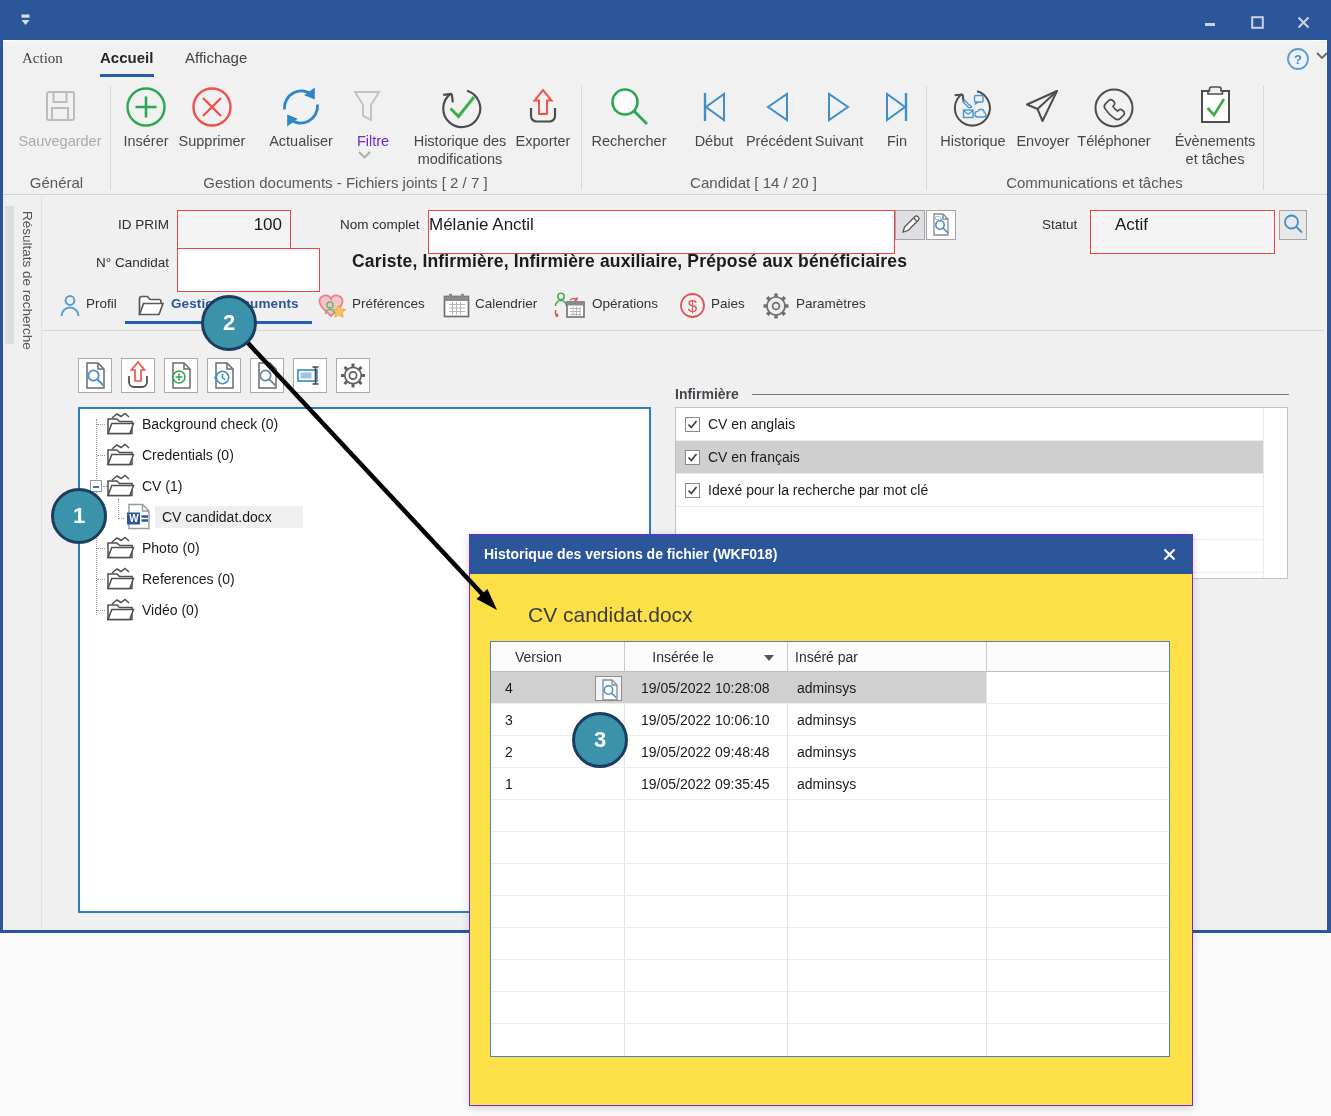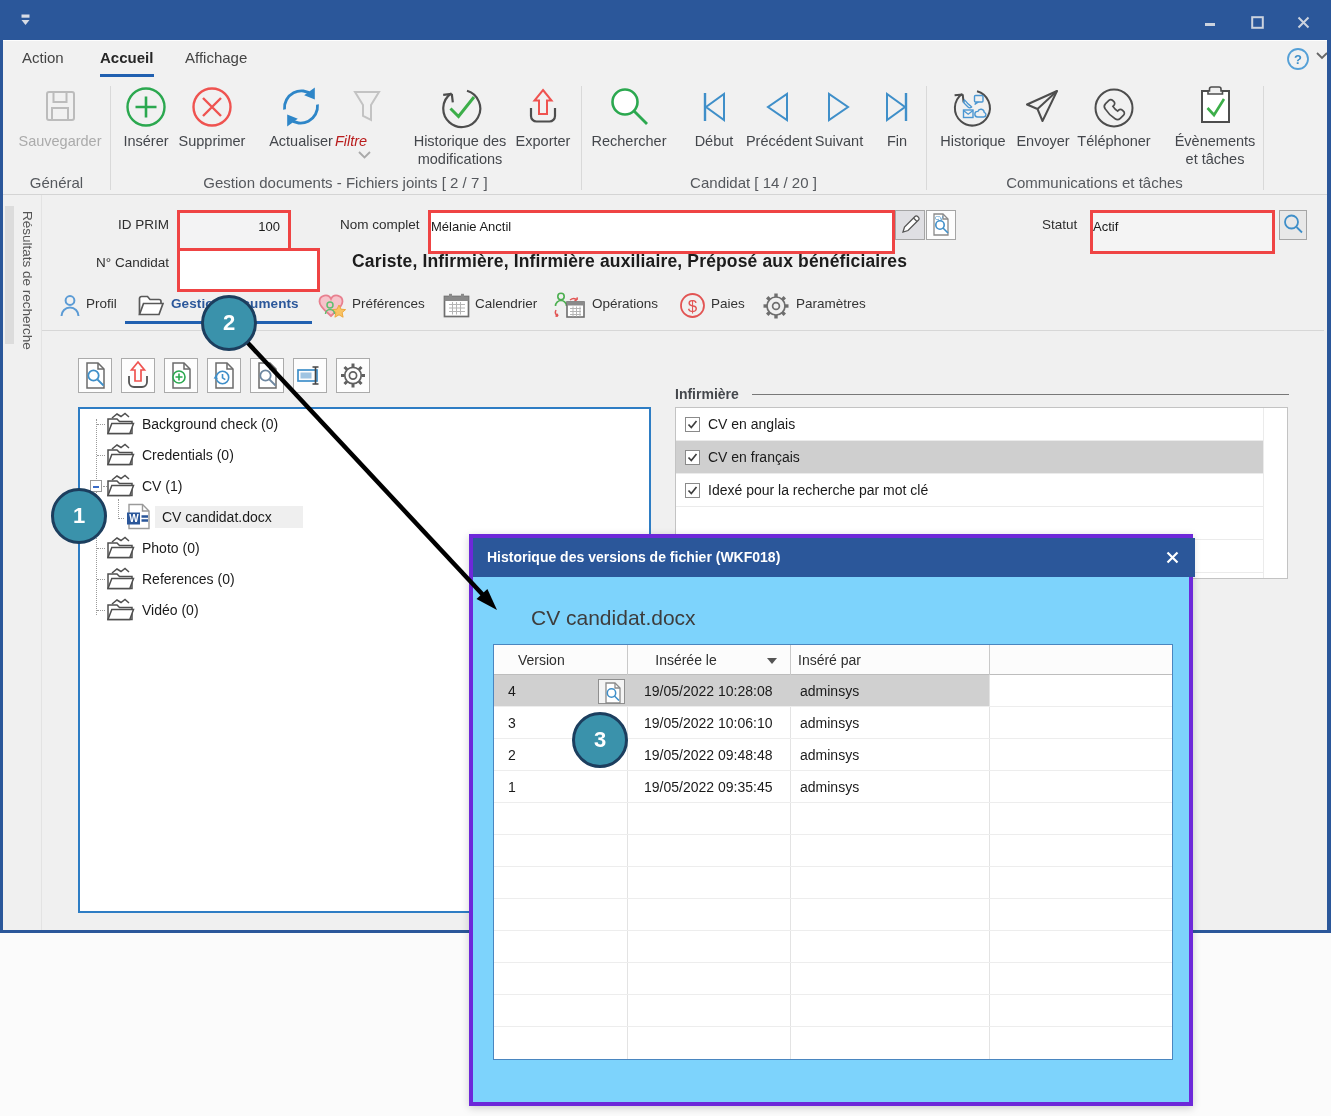--- a/index.html
+++ b/index.html
@@ -14,37 +14,37 @@
 #tabstrip { position:absolute; left:3px; top:40px; width:1324px; height:40px; background:#f1f1f1; border-top:1px solid #fdfdfd; }
 .rtab { position:absolute; top:0; height:34px; line-height:34px; font-size:15px; color:#444; }
 
 #ribbon { position:absolute; left:3px; top:80px; width:1324px; height:115px; background:#f1f1f1; border-bottom:1px solid #d4d4d4; }
 .rgsep { position:absolute; top:6px; height:104px; width:1px; background:#d9d9d9; }
 .rlabel { position:absolute; font-size:14.5px; color:#44474c; text-align:center; line-height:17.5px; }
 .rcap { position:absolute; top:91px; height:26px; line-height:24px; font-size:15px; color:#55585d; text-align:center; }
 
 #form { position:absolute; left:0px; top:195px; width:1327px; height:136px; background:#f0f0f0; }
 .flabel { position:absolute; font-size:13.5px; color:#2e2e2e; height:30px; line-height:30px; }
-.tbox { position:absolute; height:44px; background:#fff; border:3px solid #ef4444; font-size:13px; color:#1a1a1a; line-height:28px; }
+.tbox { position:absolute; height:44px; background:#fff; border:1px solid #ef4444; font-size:17px; color:#1a1a1a; line-height:28px; }
 .sidebtn { position:absolute; width:30px; height:30px; background:#fdfdfd; border:1px solid #a5a5a5; }
 
 .ptab { position:absolute; top:96px; height:25px; font-size:13.5px; color:#333; line-height:25px; }
 
 #content { position:absolute; left:0px; top:331px; width:1327px; height:599px; background:#f0f0f0; }
 .toolbtn { position:absolute; top:27px; width:34px; height:35px; background:#fdfdfd; border:1px solid #ababab; }
 #treebox { position:absolute; left:78px; top:76px; width:573px; height:506px; background:#fff; border:2px solid #2e7dc4; }
 .trow { position:absolute; left:62px; font-size:14px; color:#1a1a1a; height:22px; line-height:22px; }
 #props-title { position:absolute; left:675px; top:55px; font-size:14px; font-weight:bold; color:#44474c; }
 #props-line { position:absolute; left:752px; top:63px; width:537px; height:1px; background:#787878; }
 #propsbox { position:absolute; left:675px; top:76px; width:613px; height:172px; background:#fff; border:1px solid #c3c3c3; }
 .prow { position:absolute; left:0; width:587px; height:33px; border-bottom:1px solid #ebebeb; }
 .prow .lbl { position:absolute; left:32px; top:0; height:33px; line-height:33px; font-size:14px; color:#1a1a1a; }
 .cb { position:absolute; left:9px; top:9px; width:15px; height:15px; background:#fff; border:1px solid #8a8a8a; }
 
-#dialog { position:absolute; left:469px; top:534px; width:724px; height:572px; background:#7dd3fc; border:4px solid #6d28d9; box-shadow:0 2px 8px rgba(0,0,0,0.18); }
+#dialog { position:absolute; left:469px; top:534px; width:724px; height:572px; background:#fde047; border:1px solid #6d28d9; box-shadow:0 2px 8px rgba(0,0,0,0.18); }
 #dlg-title { position:absolute; left:0; top:0; width:722px; height:39px; background:#2b579a; }
 #dlg-title .t { position:absolute; left:14px; top:0; height:39px; line-height:39px; color:#fff; font-size:14px; font-weight:bold; }
 #dlg-name { position:absolute; left:58px; top:68px; font-size:21px; color:#3d3d3d; }
 #dlg-table { position:absolute; left:20px; top:106px; width:680px; height:416px; background:#fff; border:1px solid #4a86c0; }
 .dcol { position:absolute; top:0; bottom:0; width:1px; background:#e3e3e3; }
 .dhead { position:absolute; left:0; top:0; width:678px; height:30px; background:#fcfcfc; border-bottom:1px solid #bdbdbd; }
 .dhead .hl { position:absolute; top:0; height:30px; line-height:30px; font-size:14px; color:#2e2e2e; }
 .drow { position:absolute; left:0; width:678px; height:32px; border-bottom:1px solid #ededed; font-size:14px; color:#1a1a1a; }
 
 .callout { position:absolute; width:56px; height:56px; border-radius:50%; background:#3a92ab; border:3px solid #1c3e5e; color:#fff; font-size:22px; font-weight:bold; text-align:center; line-height:50px; z-index:51; }
@@ -62,21 +62,21 @@
       </svg>
       <div class="abs" style="left:1205px; top:23px; width:10px; height:3px; background:#ccd3de;"></div>
       <svg class="abs" style="left:1251px; top:16px;" width="13" height="13" viewBox="0 0 13 13">
         <rect x="1.2" y="1.2" width="10.6" height="10.6" fill="none" stroke="#ccd3de" stroke-width="2"></rect>
       </svg>
       <svg class="abs" style="left:1297px; top:16px;" width="13" height="13" viewBox="0 0 13 13">
         <path d="M1.5 1.5 L11.5 11.5 M11.5 1.5 L1.5 11.5" stroke="#ccd3de" stroke-width="2"></path>
       </svg>
     </div>
     <div id="tabstrip">
-      <div class="rtab" style="left:19px;">Action</div>
+      <div class="rtab" style="left:19px;font-family:Liberation Serif, serif;">Action</div>
       <div class="rtab" style="left:97px; font-weight:bold; color:#262626;">Accueil</div>
       <div class="rtab" style="left:182px;">Affichage</div>
       <div class="abs" style="left:97px; top:33px; width:54px; height:3px; background:#2160b0;"></div>
     </div>
     <div id="ribbon">
       <div class="rgsep" style="left:107px;"></div>
       <div class="rgsep" style="left:578px;"></div>
       <div class="rgsep" style="left:923px;"></div>
       <div class="rgsep" style="left:1260px;"></div>
       <div class="rcap" style="left:0px; width:107px;">Général</div>
@@ -107,21 +107,21 @@
         <path d="M5.5 24.5 A 17 17 0 0 1 33.5 10" fill="none" stroke="#2e86c8" stroke-width="2.8"></path>
         <path d="M35.8 2.5 L35.8 14.5 L25.2 10.2 Z" fill="#2e86c8"></path>
         <path d="M38.5 19.5 A 17 17 0 0 1 10.5 34" fill="none" stroke="#2e86c8" stroke-width="2.8"></path>
         <path d="M8.2 41.5 L8.2 29.5 L18.8 33.8 Z" fill="#2e86c8"></path>
       </svg>
       <div class="rlabel" style="left:258px; top:53px; width:80px;">Actualiser</div>
 
       <svg class="abs" style="left:345px; top:7px;" width="38" height="38" viewBox="0 0 38 38">
         <path d="M7 5 H31 L23 18 V33 L15 29 V18 Z" fill="none" stroke="#c3c3c3" stroke-width="2"></path>
       </svg>
-      <div class="rlabel" style="left:318px; top:53px; width:60px; color:#b91c1c;font-style:italic;">Filtre</div>
+      <div class="rlabel" style="left:340px; top:53px; width:60px; color:#6d28d9;">Filtre</div>
       <svg class="abs" style="left:355px; top:71px;" width="13" height="8" viewBox="0 0 13 8">
         <path d="M1 1 L6.5 6.5 L12 1" fill="none" stroke="#a9a9a9" stroke-width="1.8"></path>
       </svg>
 
       <svg class="abs" style="left:436px; top:6px;" width="44" height="44" viewBox="0 0 44 44">
         <path d="M12 7.5 A 18.5 18.5 0 1 0 28 4.8" fill="none" stroke="#4d4d4d" stroke-width="2.2"></path>
         <path d="M12.8 7.9 L4.2 8.8 M12.8 7.9 L13.8 16.4" fill="none" stroke="#4d4d4d" stroke-width="2.2"></path>
         <path d="M11.5 22.5 L19.5 30.5 L35 11" fill="none" stroke="#3cae49" stroke-width="3"></path>
       </svg>
       <div class="rlabel" style="left:397px; top:53px; width:120px;">Historique des modifications</div>
@@ -198,21 +198,21 @@
       <svg class="abs" style="left:1313px; top:-28px;" width="12" height="8" viewBox="0 0 12 8">
         <path d="M1 1 L6 6 L11 1" fill="none" stroke="#666" stroke-width="1.8"></path>
       </svg>
     </div>
     <div id="form">
       <div class="flabel" style="left:0px; top:15px; width:169px; text-align:right;">ID PRIM</div>
       <div class="tbox" style="left:177px; top:15px; width:114px; background:#f3f3f4; text-align:right; padding-right:8px;">100</div>
       <div class="flabel" style="left:340px; top:15px;">Nom complet</div>
       <div class="tbox" style="left:428px; top:15px; width:467px; padding-left:0;">Mélanie Anctil</div>
       <div class="flabel" style="left:1042px; top:15px;">Statut</div>
-      <div class="tbox" style="left:1090px; top:15px; width:185px; padding-left:0; background:#f4f4f4;">Actif</div>
+      <div class="tbox" style="left:1090px; top:15px; width:185px; padding-left:24px; background:#f4f4f4;">Actif</div>
       <div class="flabel" style="left:0px; top:53px; width:169px; text-align:right;">N° Candidat</div>
       <div class="tbox" style="left:177px; top:53px; width:143px;"></div>
       <div class="abs" style="left:352px; top:51px; height:30px; line-height:30px; font-size:17.5px; font-weight:bold; color:#1c1c1c; letter-spacing:0.15px;">Cariste, Infirmière, Infirmière auxiliaire, Préposé aux bénéficiaires</div>
 
       <div class="sidebtn" style="left:895px; top:15px; background:#dfdfe3;">
         <svg width="28" height="27" viewBox="0 0 28 27">
           <path d="M7 21 L8.5 16 L19 5.5 a1.8 1.8 0 0 1 2.6 0 l0.9 0.9 a1.8 1.8 0 0 1 0 2.6 L12 19.5 Z" fill="#fff" stroke="#555" stroke-width="1.3"></path>
           <path d="M17.5 7 l3.5 3.5" stroke="#555" stroke-width="1.3" fill="none"></path>
         </svg>
       </div>

